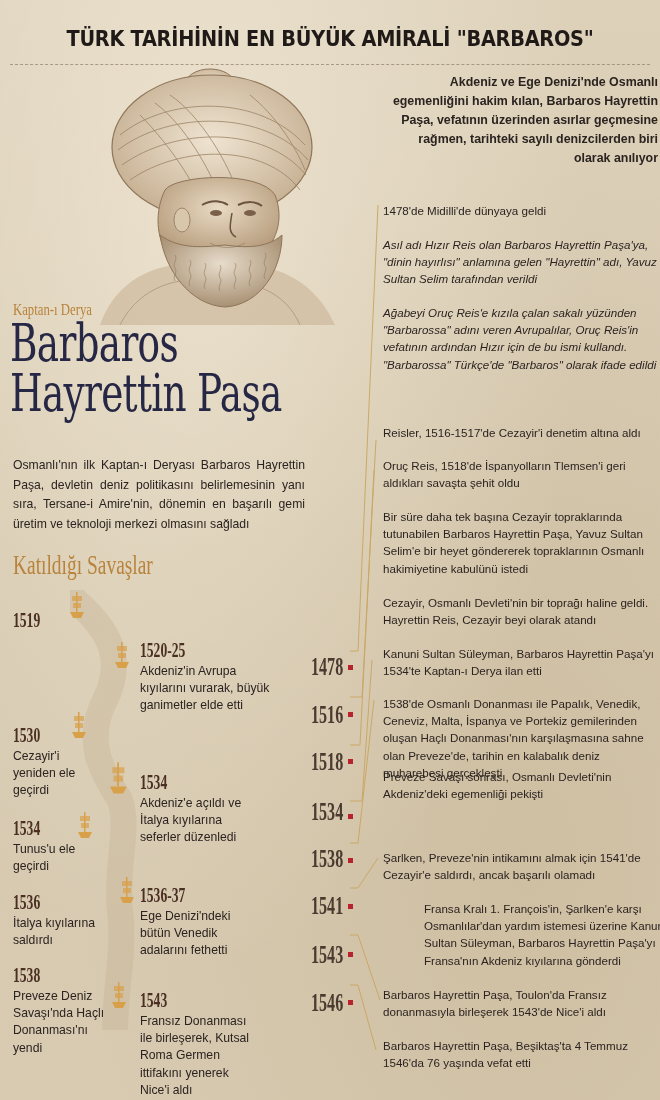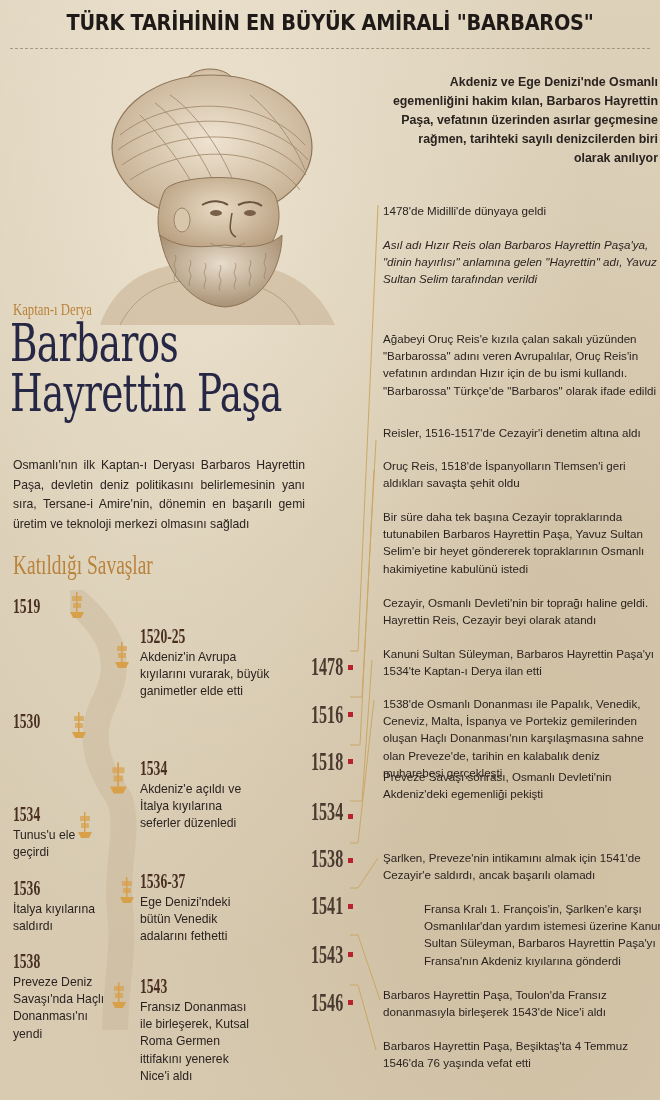--- a/index.html
+++ b/index.html
@@ -8,21 +8,21 @@
     position: relative;
     background: #d9ccb4;
     background-image:
       radial-gradient(ellipse at 30% 20%, rgba(255,248,232,0.45), rgba(0,0,0,0) 60%),
       radial-gradient(ellipse at 80% 80%, rgba(190,170,135,0.35), rgba(0,0,0,0) 60%),
       linear-gradient(180deg, #ddd1ba 0%, #d6c9b0 50%, #d8cbb2 100%);
     font-family: "Liberation Sans", "DejaVu Sans", sans-serif;
     color: #2b2320;
   }
   .header {
-    position: absolute; left: 0; top: 0; width: 660px; height: 50px;
+    position: absolute; left: 0; top: 16px; width: 660px; height: 50px;
   }
   .header-title {
     position: absolute; left: 0; top: 11px; width: 660px; text-align: center;
     font-family: "DejaVu Sans", sans-serif; font-weight: 900; font-size: 21px;
     letter-spacing: -0.3px; color: #1f1a18; transform: scaleX(0.92);
   }
   .header-rule {
     position: absolute; left: 10px; right: 10px; top: 48px; height: 0;
     border-top: 1px dashed #8f7e66; opacity: 0.7;
   }
@@ -51,21 +51,21 @@
   }
   .battles-title {
     position: absolute; left: 13px; top: 550px;
     font-family: "Liberation Serif", serif; font-size: 27px; color: #b9833c;
     transform: scaleX(0.72); transform-origin: left; white-space: nowrap;
   }
   .trail {
     position: absolute; left: 70px; top: 590px; width: 80px; height: 440px;
   }
   .battle {
-    position: absolute; width: 130px;
+    position: absolute; width: 130px; margin-top: 14px;
   }
   .battle .year {
     font-family: "Liberation Serif", serif; font-weight: bold; font-size: 20px;
     color: #4a2f22; transform: scaleX(0.68); transform-origin: left;
     line-height: 22px; white-space: nowrap; display: block;
   }
   .battle .desc {
     font-size: 12.2px; line-height: 17.2px; color: #2b2320; display: block; margin-top: 2px;
   }
   .events {
@@ -207,20 +207,21 @@
 
 <div class="battle" style="left:13px; top:595px;">
   <span class="year">1519</span>
 </div>
 <div class="battle" style="left:140px; top:625px;">
   <span class="year">1520-25</span>
   <span class="desc" style="width:130px">Akdeniz'in Avrupa kıyılarını vurarak, büyük ganimetler elde etti</span>
 </div>
 <div class="battle" style="left:13px; top:710px;">
   <span class="year">1530</span>
+  <span class="desc" style="width:90px">Cezayir'i yeniden ele geçirdi</span>
 </div>
 <div class="battle" style="left:140px; top:757px;">
   <span class="year">1534</span>
   <span class="desc" style="width:125px">Akdeniz'e açıldı ve İtalya kıyılarına seferler düzenledi</span>
 </div>
 <div class="battle" style="left:13px; top:803px;">
   <span class="year">1534</span>
   <span class="desc" style="width:80px">Tunus'u ele geçirdi</span>
 </div>
 <div class="battle" style="left:140px; top:870px;">
@@ -268,21 +269,21 @@
   <div class="tl-dot" style="left:348px; top:888px;"></div>
   <div class="tl-year" style="top:926px;">1543</div>
   <div class="tl-dot" style="left:348px; top:936px;"></div>
   <div class="tl-year" style="top:974px;">1546</div>
   <div class="tl-dot" style="left:348px; top:984px;"></div>
 </div>
 
 <div class="events">
   <div class="event" style="top:202px;">1478'de Midilli'de dünyaya geldi</div>
   <div class="event" style="top:236px;font-style:italic;">Asıl adı Hızır Reis olan Barbaros Hayrettin Paşa'ya, "dinin hayırlısı" anlamına gelen "Hayrettin" adı, Yavuz Sultan Selim tarafından verildi</div>
-  <div class="event" style="top:330px;">Ağabeyi Oruç Reis'e kızıla çalan sakalı yüzünden "Barbarossa" adını veren Avrupalılar, Oruç Reis'in vefatının ardından Hızır için de bu ismi kullandı. "Barbarossa" Türkçe'de "Barbaros" olarak ifade edildi</div>
+  <div class="event" style="top:304px;font-style:italic;">Ağabeyi Oruç Reis'e kızıla çalan sakalı yüzünden "Barbarossa" adını veren Avrupalılar, Oruç Reis'in vefatının ardından Hızır için de bu ismi kullandı. "Barbarossa" Türkçe'de "Barbaros" olarak ifade edildi</div>
   <div class="event" style="top:424px;">Reisler, 1516-1517'de Cezayir'i denetim altına aldı</div>
   <div class="event" style="top:457px;">Oruç Reis, 1518'de İspanyolların Tlemsen'i geri aldıkları savaşta şehit oldu</div>
   <div class="event" style="top:508px;">Bir süre daha tek başına Cezayir topraklarında tutunabilen Barbaros Hayrettin Paşa, Yavuz Sultan Selim'e bir heyet göndererek topraklarının Osmanlı hakimiyetine kabulünü istedi</div>
   <div class="event" style="top:594px;">Cezayir, Osmanlı Devleti'nin bir toprağı haline geldi. Hayrettin Reis, Cezayir beyi olarak atandı</div>
   <div class="event" style="top:645px;">Kanuni Sultan Süleyman, Barbaros Hayrettin Paşa'yı 1534'te Kaptan-ı Derya ilan etti</div>
   <div class="event" style="top:695px;">1538'de Osmanlı Donanması ile Papalık, Venedik, Ceneviz, Malta, İspanya ve Portekiz gemilerinden oluşan Haçlı Donanması'nın karşılaşmasına sahne olan Preveze'de, tarihin en kalabalık deniz muharebesi gerçekleşti</div>
   <div class="event" style="top:768px;">Preveze Savaşı sonrası, Osmanlı Devleti'nin Akdeniz'deki egemenliği pekişti</div>
   <div class="event" style="top:849px;">Şarlken, Preveze'nin intikamını almak için 1541'de Cezayir'e saldırdı, ancak başarılı olamadı</div>
   <div class="event" style="top:900px;margin-left:41px;">Fransa Kralı 1. François'in, Şarlken'e karşı Osmanlılar'dan yardım istemesi üzerine Kanuni Sultan Süleyman, Barbaros Hayrettin Paşa'yı Fransa'nın Akdeniz kıyılarına gönderdi</div>
   <div class="event" style="top:986px;">Barbaros Hayrettin Paşa, Toulon'da Fransız donanmasıyla birleşerek 1543'de Nice'i aldı</div>

